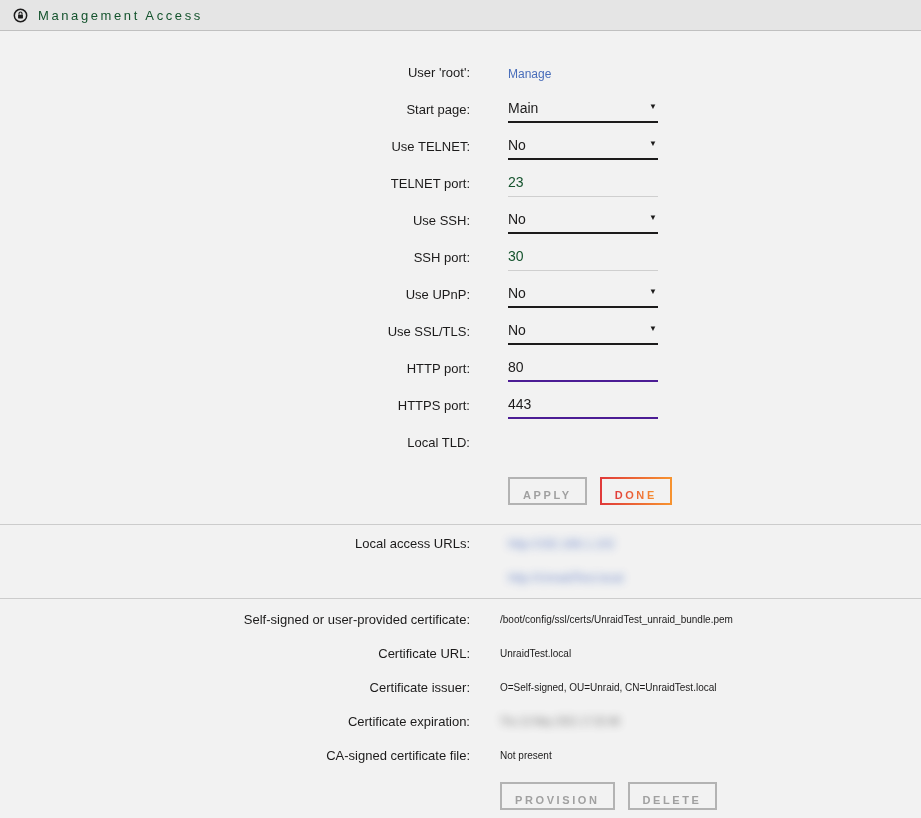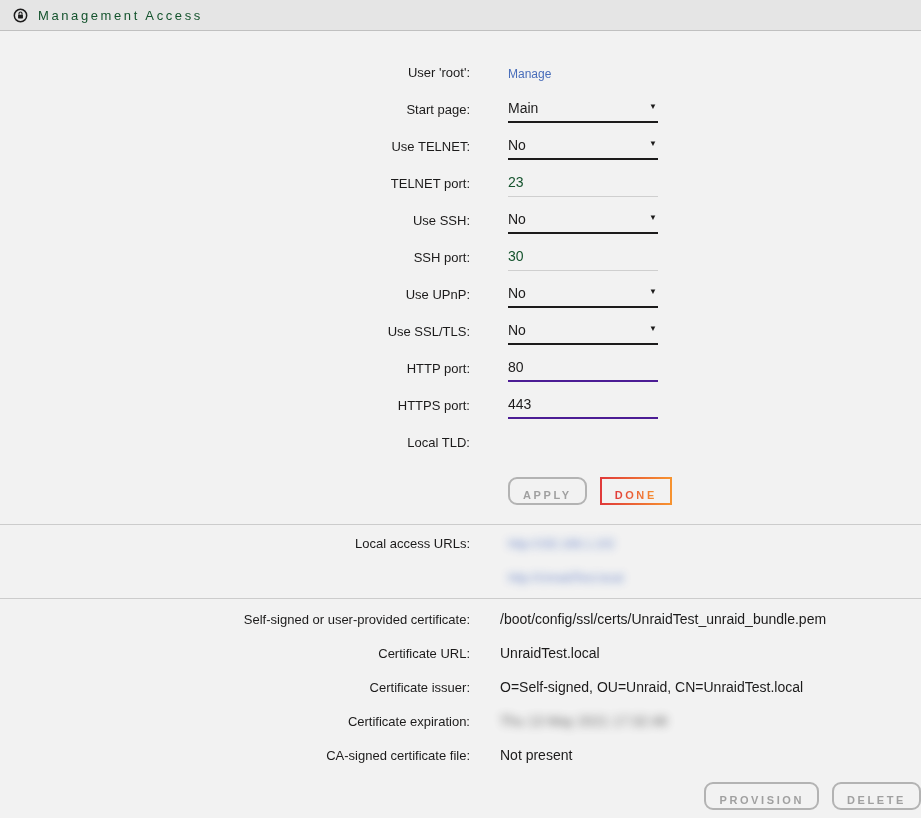--- a/index.html
+++ b/index.html
@@ -44,21 +44,21 @@
   }
   .link { color: #486dba; text-decoration: none; font-size: 12px; cursor: pointer; }
 
   
   .btn-row { margin-left: 508px; display: flex; gap: 13px; }
   .form-btn-row { margin-top: 16px; }
   .btn {
     display: inline-block; height: 28px; padding: 7px 13px 0;
     font-family: "Liberation Sans", sans-serif;
     font-size: 11px; font-weight: bold; letter-spacing: 2.6px;
-    background: transparent; border-radius: 9px; text-align: center; cursor: pointer;
+    background: transparent; border-radius: 0; text-align: center; cursor: pointer;
   }
   .btn-gray { color: #a0a0a0; border: 2px solid #b3b3b3; }
   .btn-done {
     border: 2px solid transparent; border-radius: 4px;
     border-image: linear-gradient(90deg, #e03a3a, #f7932f) 1;
     color: #ef6030;
   }
   @supports (-webkit-background-clip: text) {
     .btn-done span {
       background: linear-gradient(90deg, #e03a3a, #f7932f);
@@ -73,23 +73,23 @@
 
   
   .urls-section .row { height: 34px; }
   .urls-section .row:first-child { margin-top: 1px; }
   .url-value { margin-left: 38px; font-size: 13px; }
   .blur-link { color: #5b79c4; filter: blur(4px); opacity: 0.85; }
 
   
   .certs-section .row { height: 34px; }
   .certs-section .row:first-child { margin-top: 3px; }
-  .cert-value { margin-left: 30px; font-size: 14px; color: #1c1b1b; }
+  .cert-value { margin-left: 30px; font-size: 10px; color: #1c1b1b; }
   .blur-dark { filter: blur(4px); color: #4a4a4a; opacity: 0.8; }
-  .certs-section .btn-row { margin-left: 500px; margin-top: 10px; justify-content: flex-end; }
+  .certs-section .btn-row { margin-left: 500px; margin-top: 10px; }
 </style>
 </head>
 <body>
 
 <div class="titlebar">
   <span>
     <svg width="15" height="15" viewBox="0 0 16 16">
       <circle cx="8" cy="8" r="6.6" fill="none" stroke="#1c1b1b" stroke-width="1.6"></circle>
       <rect x="5.4" y="7.2" width="5.2" height="3.9" rx="0.6" fill="#1c1b1b"></rect>
       <path d="M6.4 7.2 V5.9 a1.6 1.6 0 0 1 3.2 0 V7.2" fill="none" stroke="#1c1b1b" stroke-width="1.2"></path>

